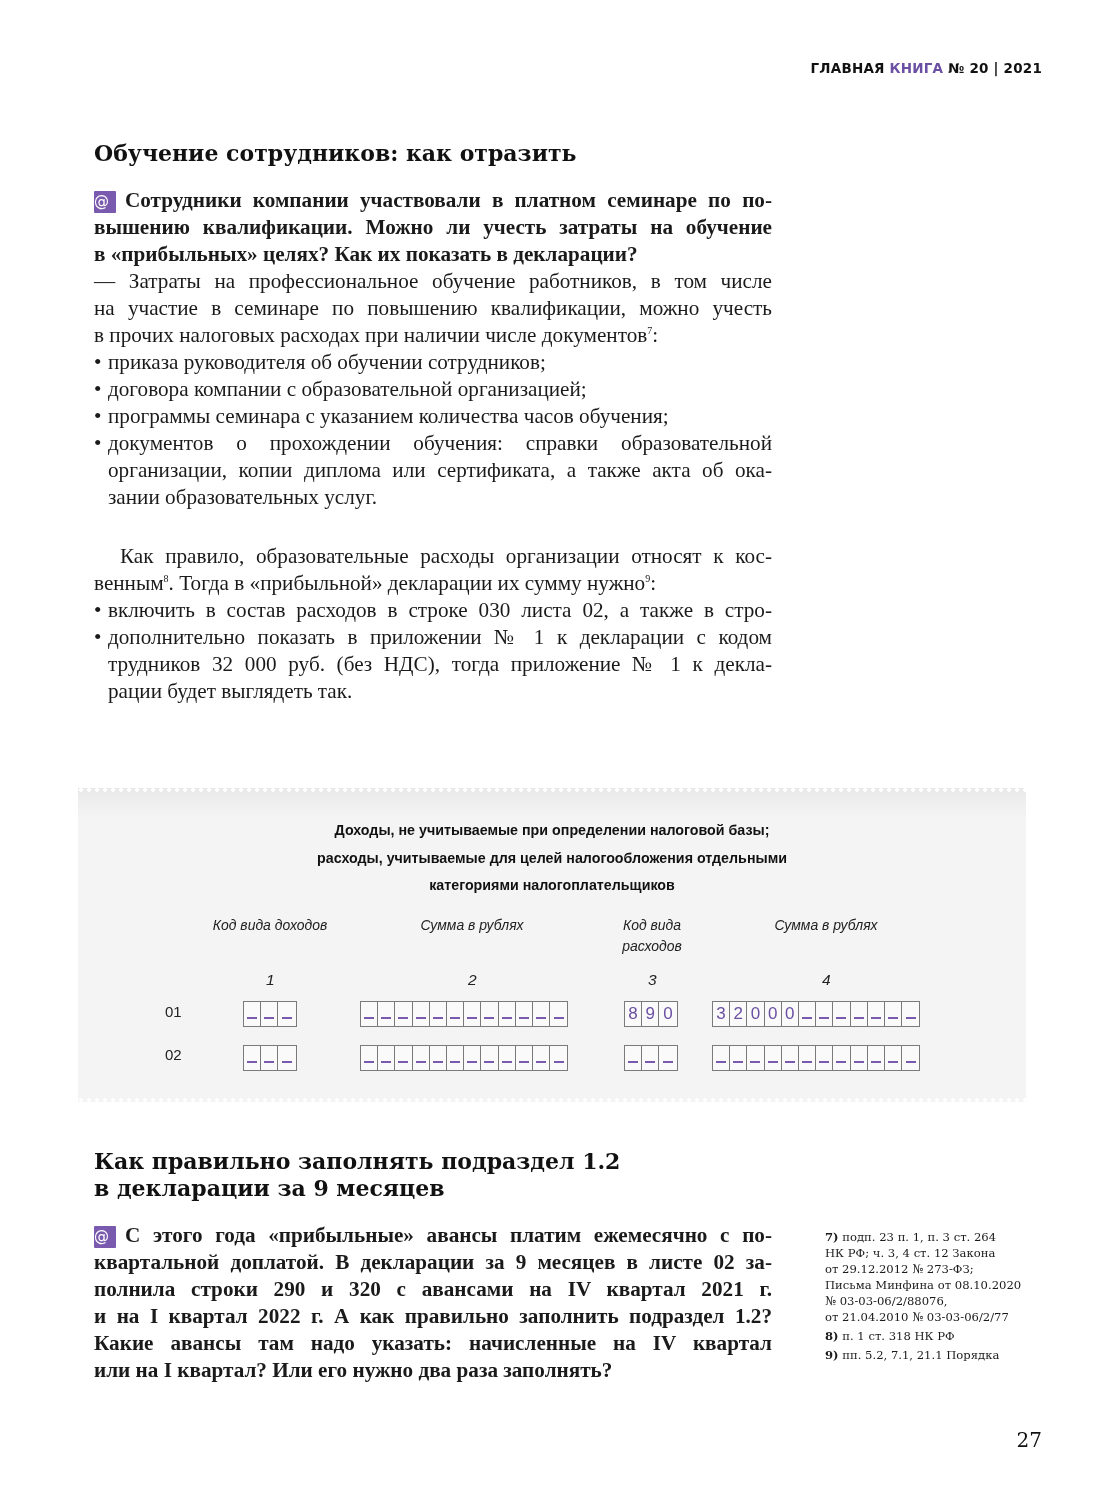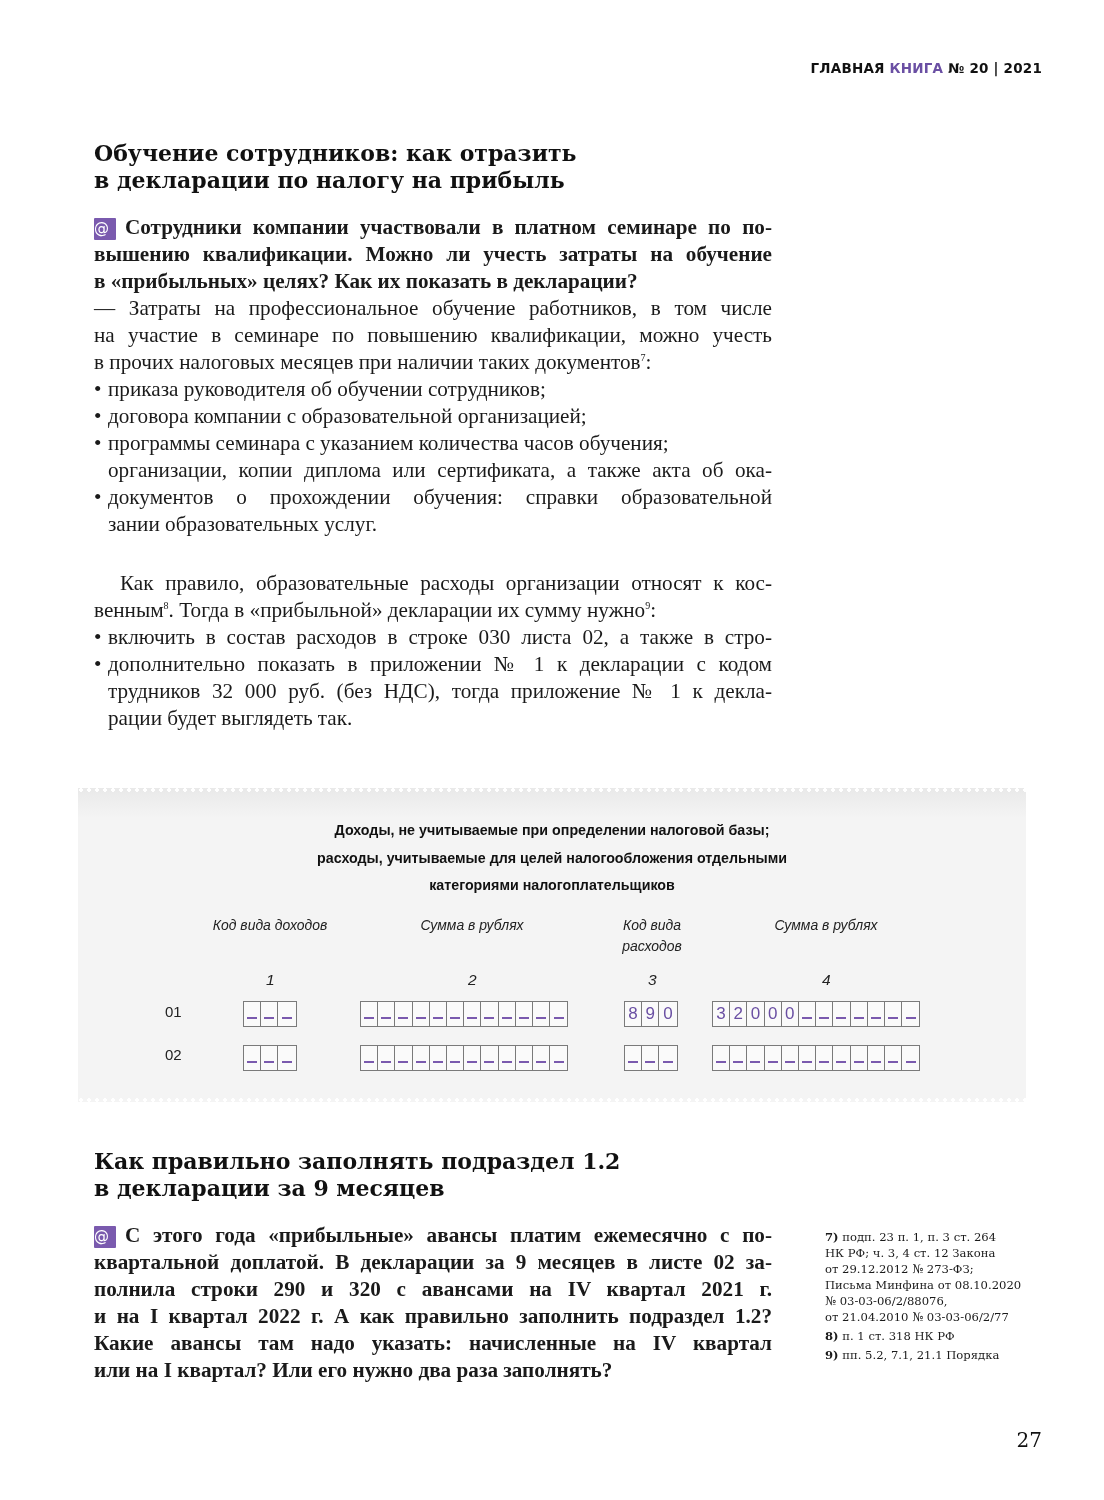--- a/index.html
+++ b/index.html
@@ -84,39 +84,38 @@
 
 <div class="masthead">
   <span>ГЛАВНАЯ</span>
   <span class="brand-accent">КНИГА</span>
   <span>№ 20 | 2021</span>
 </div>
 
 <div class="col" style="top:140px;">
   <h2 class="h1">
     <span>Обучение сотрудников: как отразить</span>
-    <span>в декларации по налогу на прибыль</span>
   </h2>
 
   <p class="question" style="margin-top:20px;">
     <span class="q-line just"><span class="at-icon">@</span><span>Сотрудники компании участвовали в платном семинаре по по-</span></span>
     <span class="q-line just">вышению квалификации. Можно ли учесть затраты на обучение</span>
     <span class="q-line">в «прибыльных» целях? Как их показать в декларации?</span>
   </p>
 
   <div class="body-text">
     <span class="ln just">—  Затраты на профессиональное обучение работников, в том числе</span>
     <span class="ln just">на участие в семинаре по повышению квалификации, можно учесть</span>
-    <span class="ln"><span>в прочих налоговых месяцев при наличии таких документов</span><sup>7</sup><span>:</span></span>
+    <span class="ln"><span>в прочих налоговых расходах при наличии числе документов</span><sup>7</sup><span>:</span></span>
 
     <span class="ln bullet">приказа руководителя об обучении сотрудников;</span>
     <span class="ln bullet">договора компании с образовательной организацией;</span>
     <span class="ln bullet">программы семинара с указанием количества часов обучения;</span>
+    <span class="ln bullet just">документов о прохождении обучения: справки образовательной</span>
     <span class="ln indent just">организации, копии диплома или сертификата, а также акта об ока-</span>
-    <span class="ln bullet just">документов о прохождении обучения: справки образовательной</span>
     <span class="ln indent">зании образовательных услуг.</span>
 
     <span class="ln pindent just">Как правило, образовательные расходы организации относят к кос-</span>
     <span class="ln"><span>венным</span><sup>8</sup><span>. Тогда в «прибыльной» декларации их сумму нужно</span><sup>9</sup><span>:</span></span>
 
     <span class="ln bullet just">включить в состав расходов в строке 030 листа 02, а также в стро-</span>
     <span class="ln bullet just">дополнительно показать в приложении № 1 к декларации с кодом</span>
     <span class="ln indent just">трудников 32 000 руб. (без НДС), тогда приложение № 1 к декла-</span>
     <span class="ln indent">рации будет выглядеть так.</span>
   </div>

